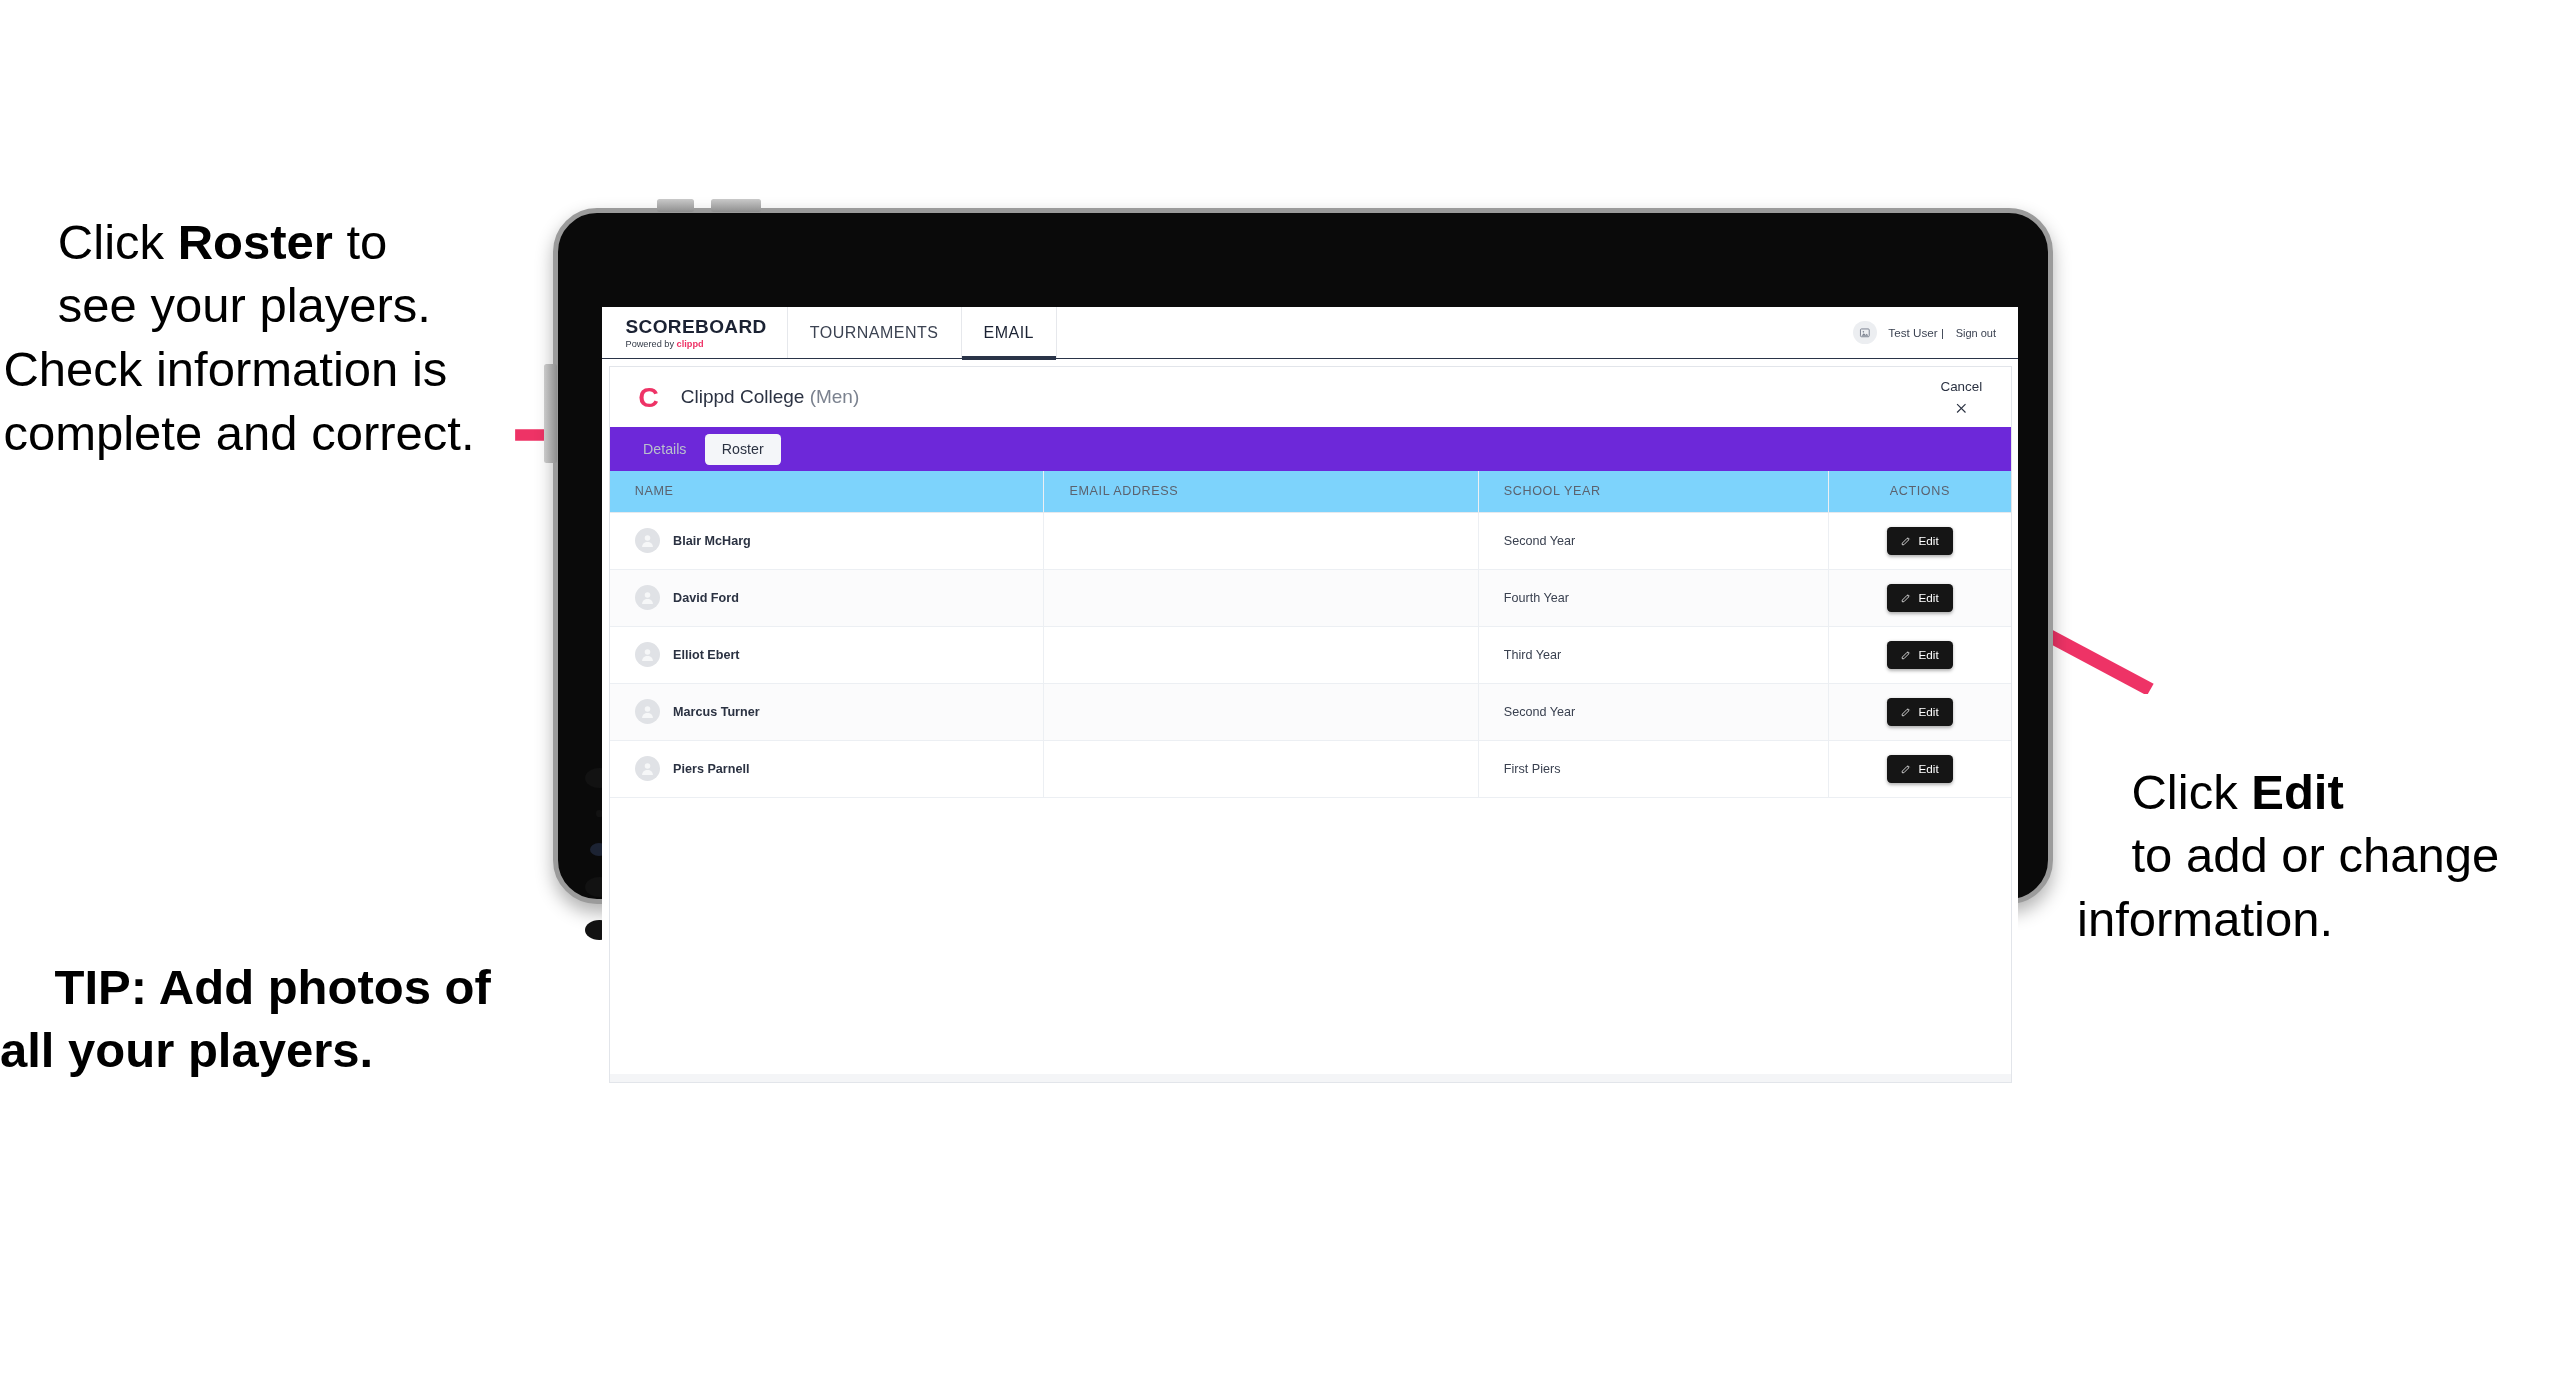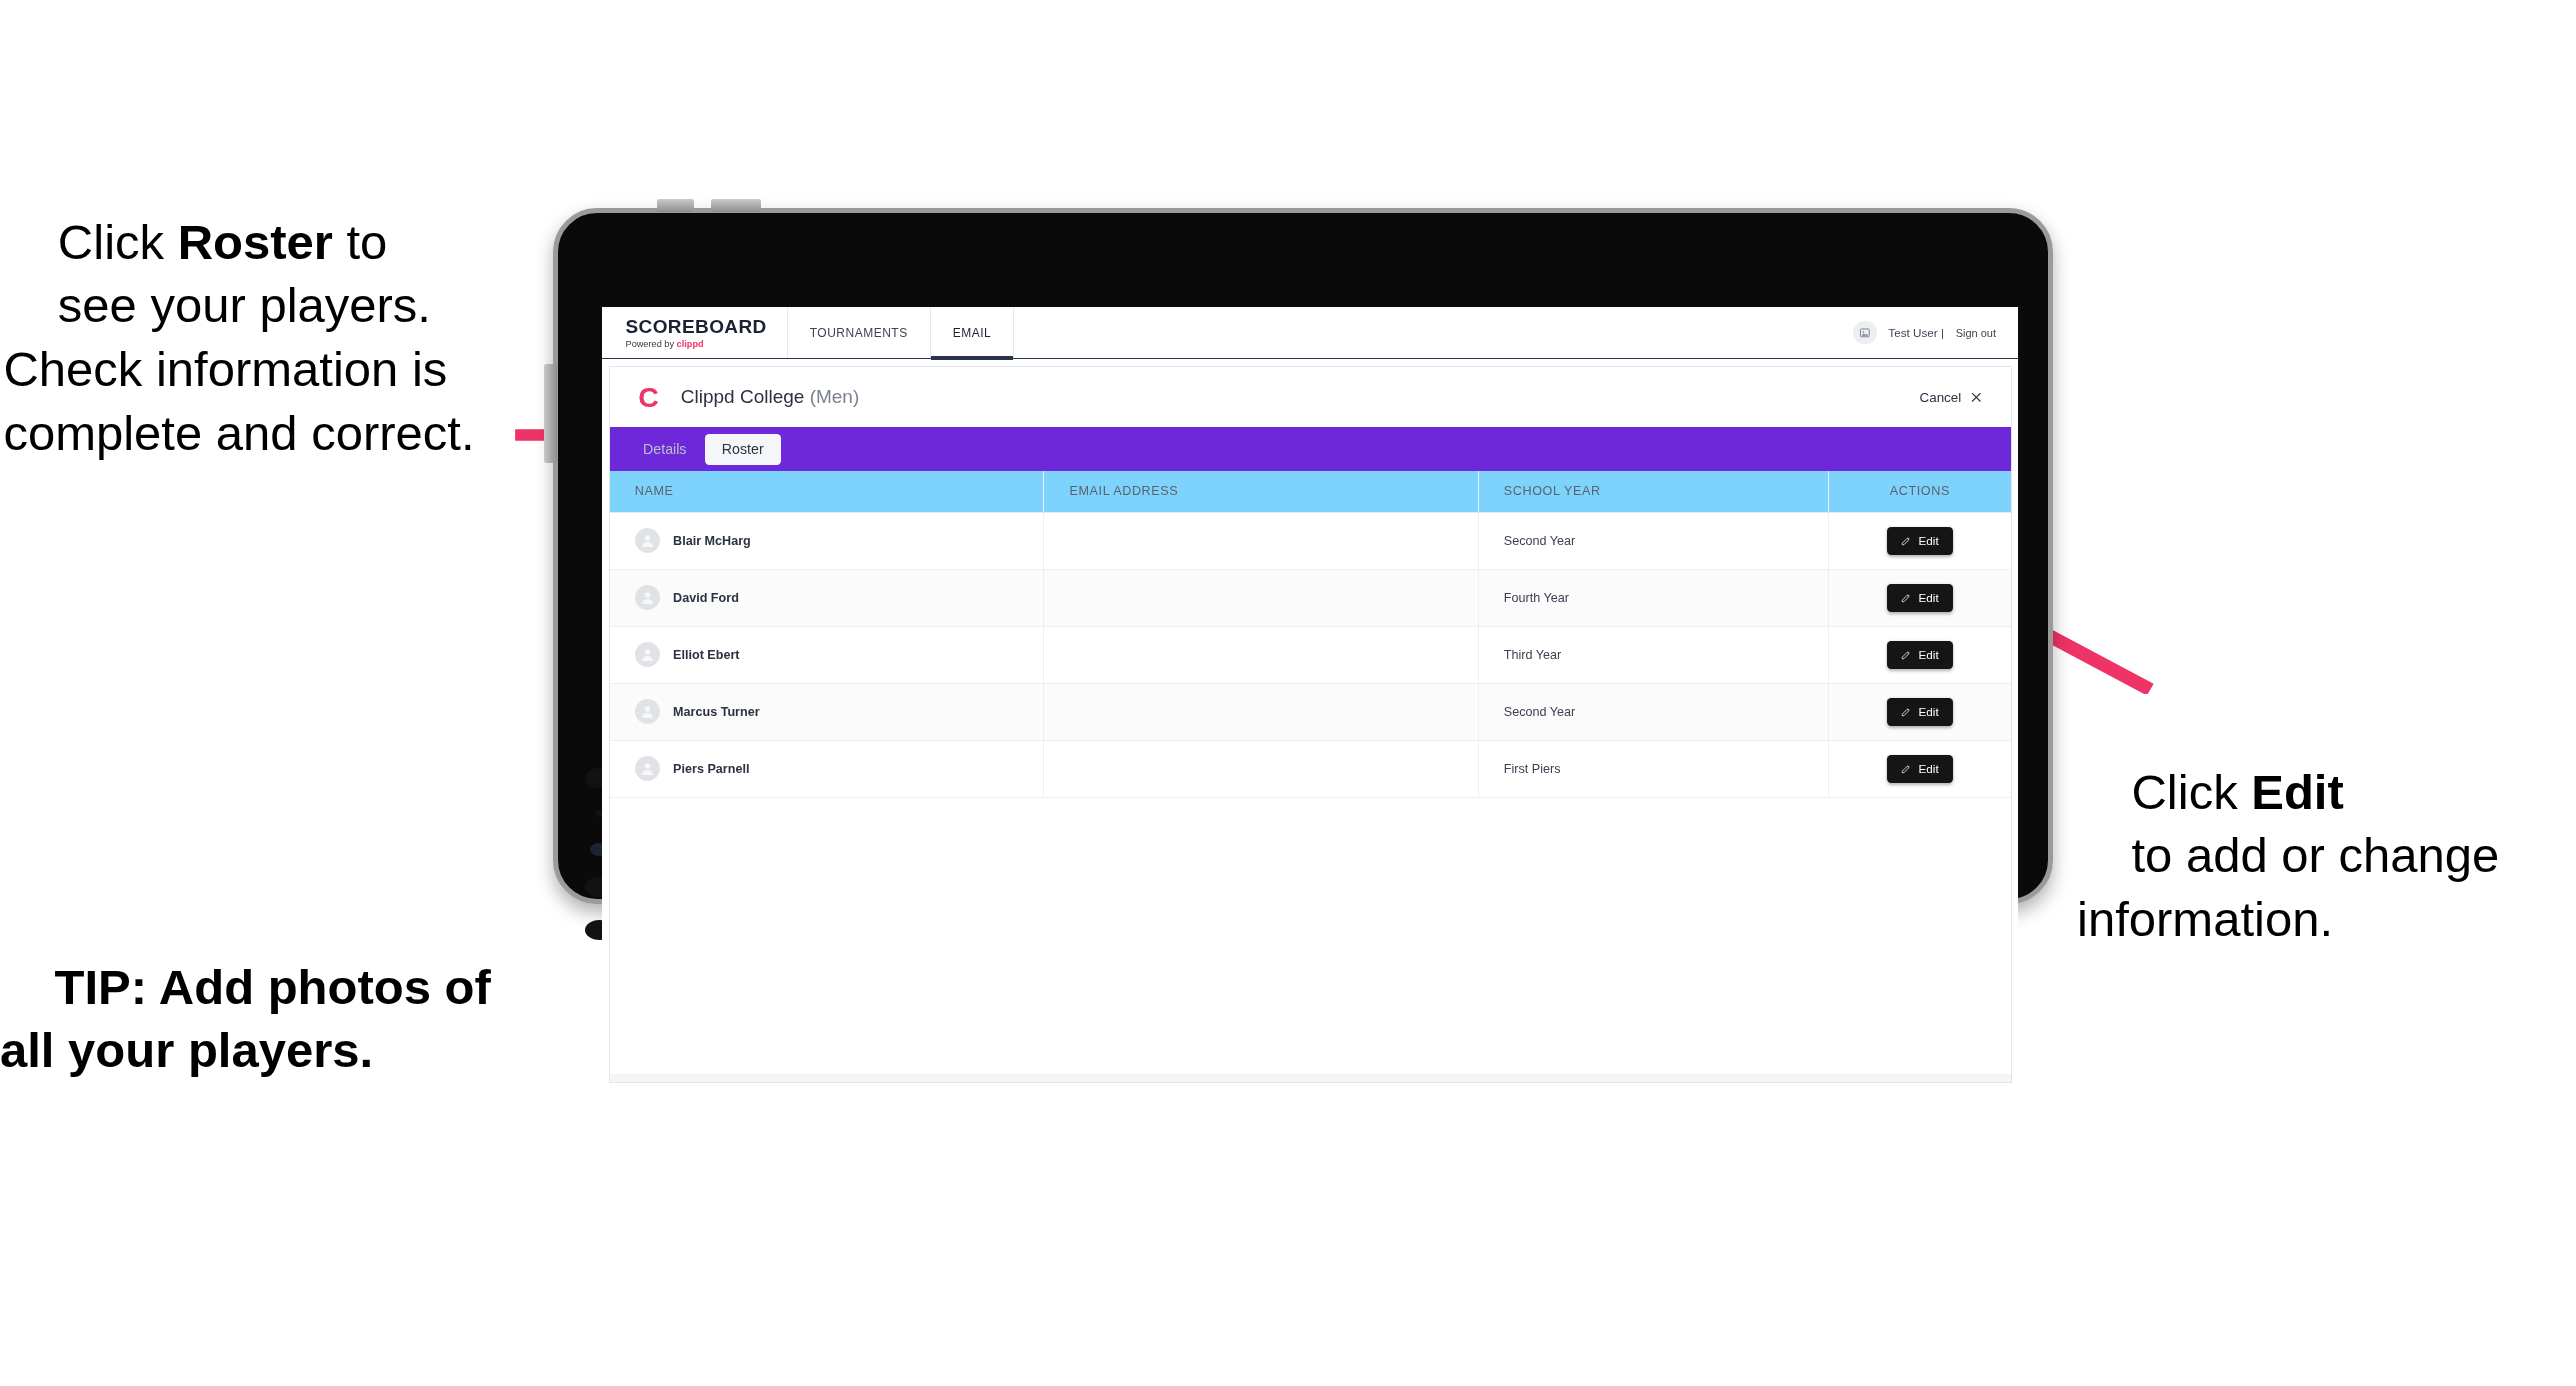--- a/index.html
+++ b/index.html
@@ -81,21 +81,21 @@
   }
   .brand-title {
     font-size: 19px; font-weight: 700; letter-spacing: 0.4px;
     color: #1b2233; font-family: "Liberation Sans", sans-serif;
   }
   .brand-sub { font-size: 9.2px; color: #333a47; margin-top: 1.7px; }
   .brand-sub .pink { color: #ee3366; font-weight: 700; }
 
   .navtab {
     display: flex; align-items: center; padding: 4px 22px;
-    font-size: 12px; color: #3c4352; letter-spacing: 0.5px;
+    font-size: 16px; color: #3c4352; letter-spacing: 0.5px;
     border-right: 0.8px solid #e6e8ec;
     position: relative;
   }
   .navtab.active { color: #1b2233; }
   .navtab.active::after {
     content: ""; position: absolute; left: 0; right: 0; bottom: -1.7px;
     height: 3.4px; background: #2a3448;
   }
   .nav-spacer { flex: 1; }
   .navright { display: flex; align-items: center; gap: 11.7px; padding-right: 22px; }
@@ -119,21 +119,21 @@
     padding: 0 28.5px; background: #ffffff;
   }
   .teamlogo {
     font-size: 28.5px; font-weight: 700; color: #ee3366;
     font-family: "Liberation Sans", sans-serif; line-height: 1;
     margin-right: 22px;
   }
   .teamname { font-size: 19px; color: #2b3242; }
   .teamname .muted { color: #7b828f; }
   .teamhdr .sp { flex: 1; }
-  .cancel { display: flex; align-items: center; gap: 8.4px; font-size: 13.4px; color: #2b3242; }
+  .cancel { display: flex; align-items: center; gap: 8.4px; font-size: 13.4px; color: #2b3242; flex-direction: column; }
 
   .tabbar {
     height: 44px; background: #6d28d9;
     display: flex; align-items: center; gap: 10px; padding: 0 25px;
   }
   .tab-plain { font-size: 14.2px; color: #b9c0cc; padding: 0 8.4px; }
   .tab-pill {
     background: #f4f6f9; color: #2b3242; font-size: 14.2px;
     padding: 7.5px 17px; border-radius: 4.2px;
   }

